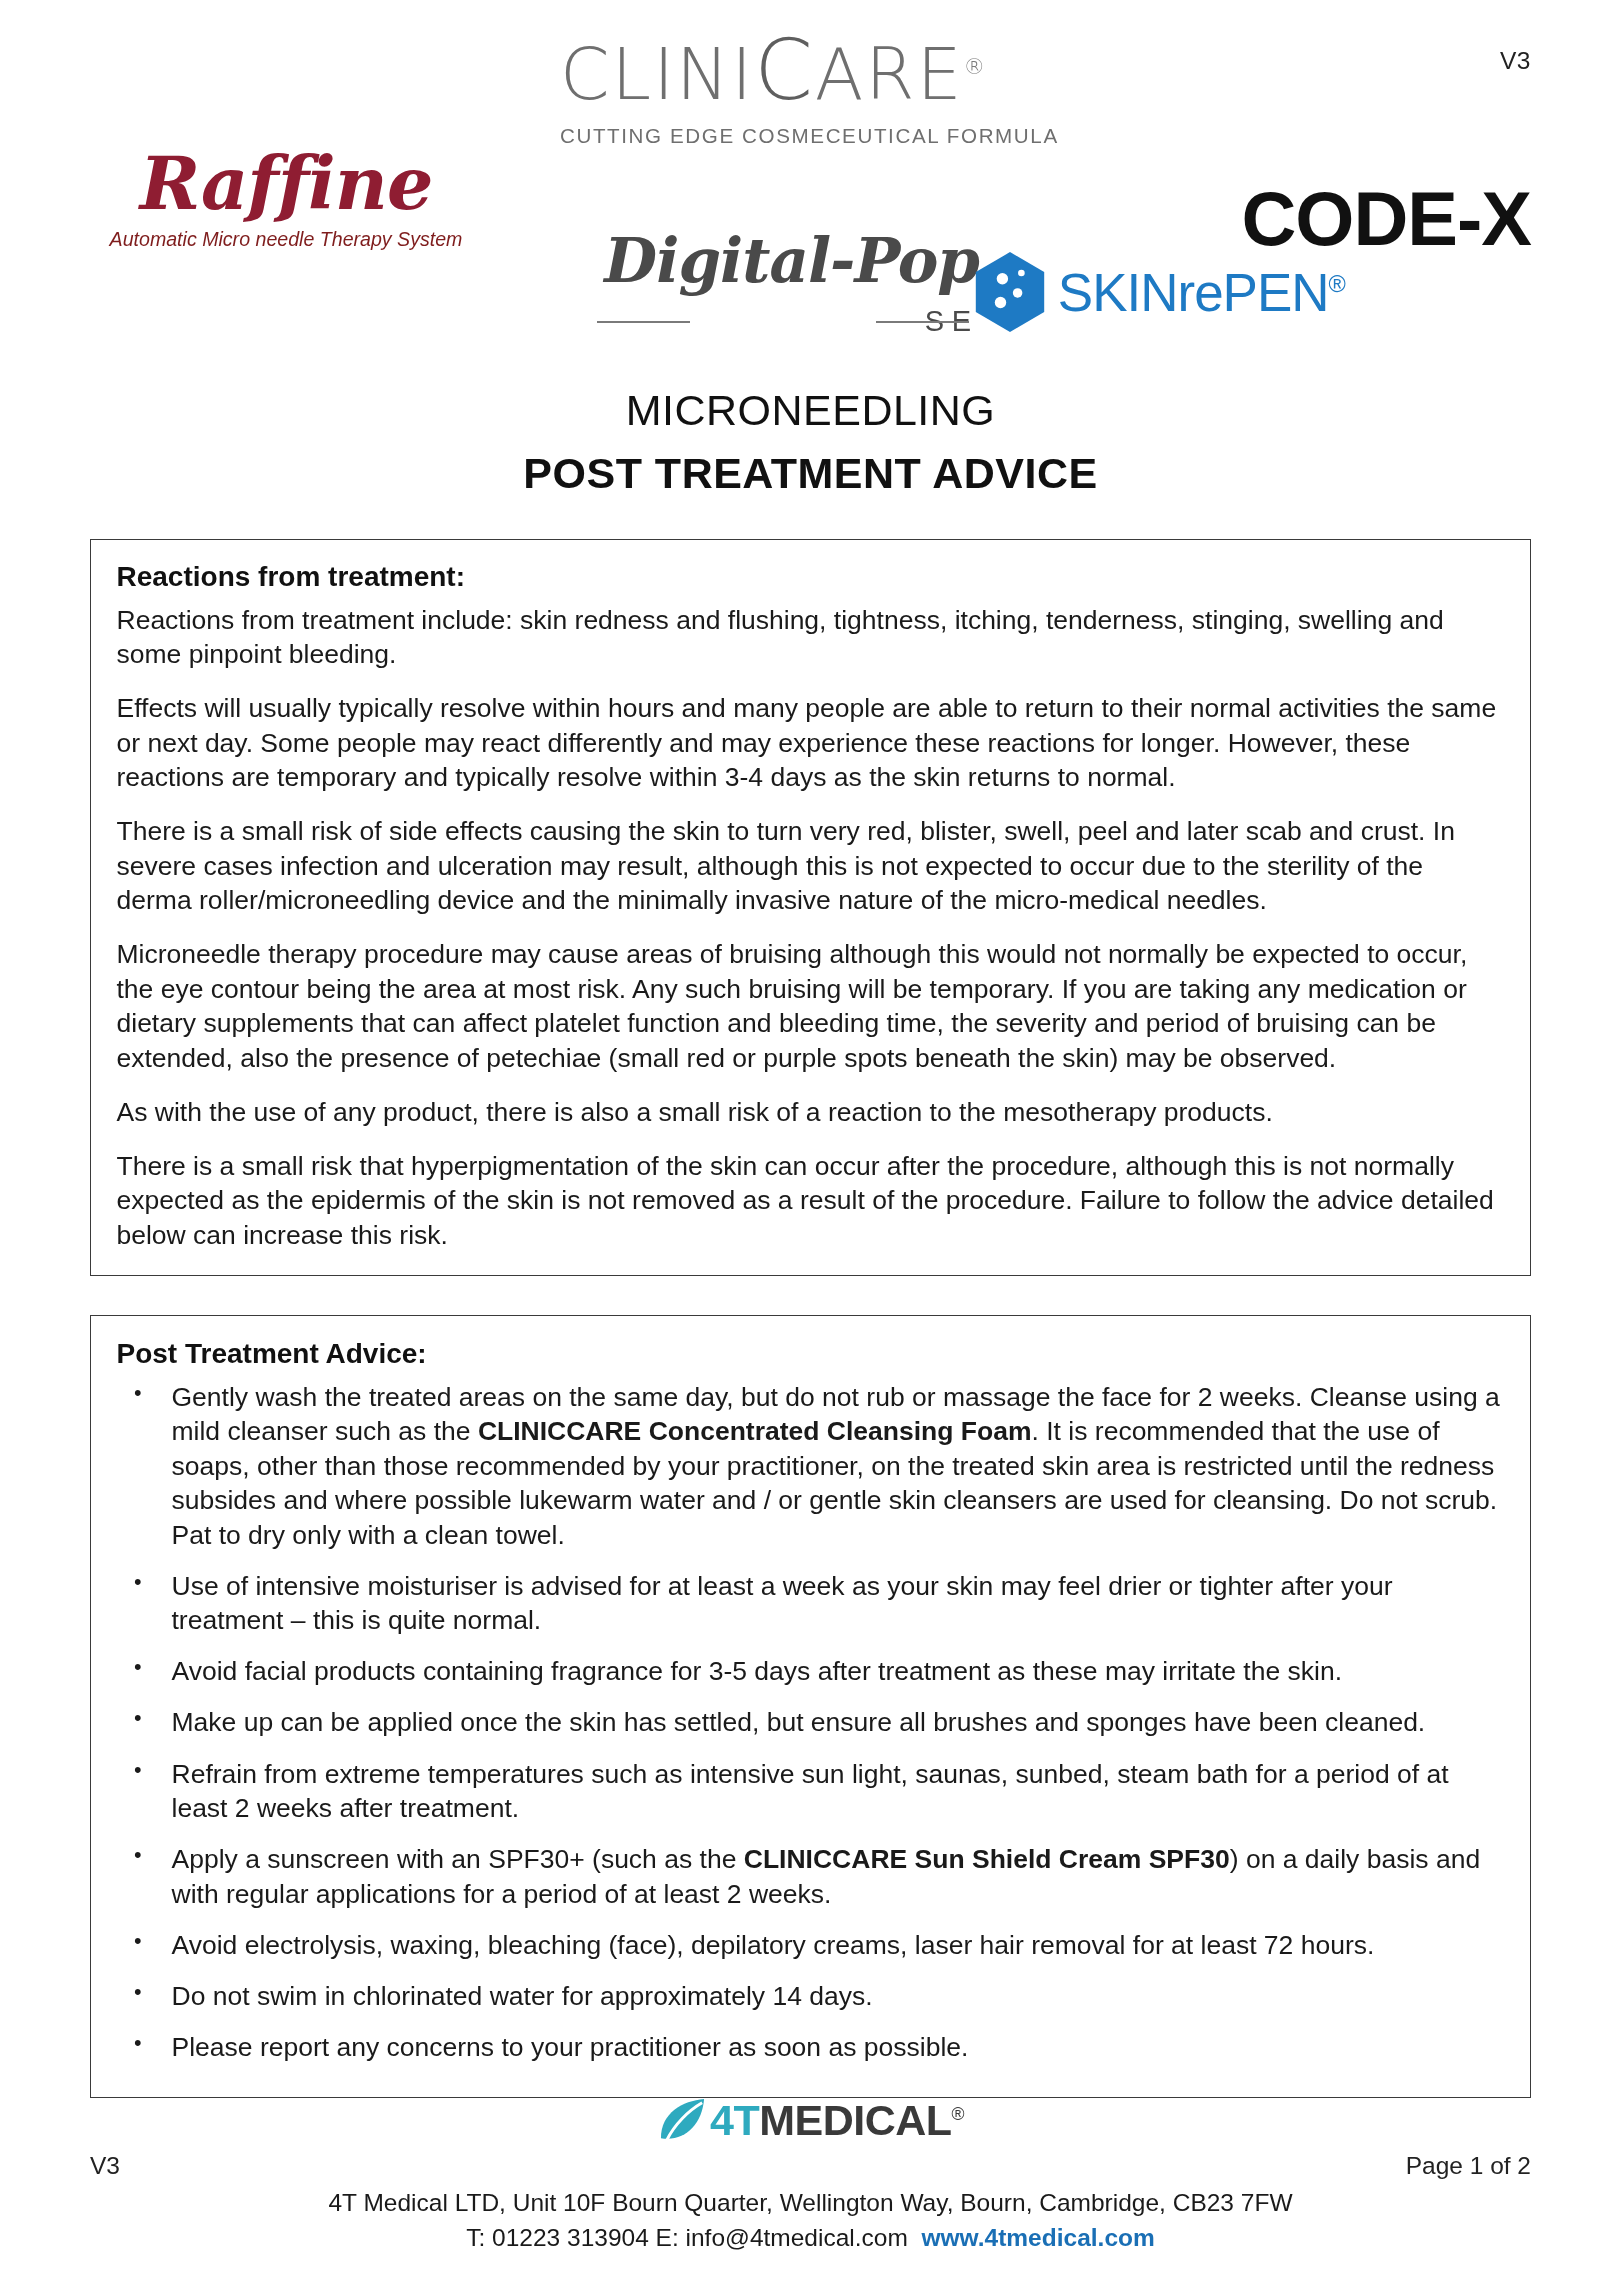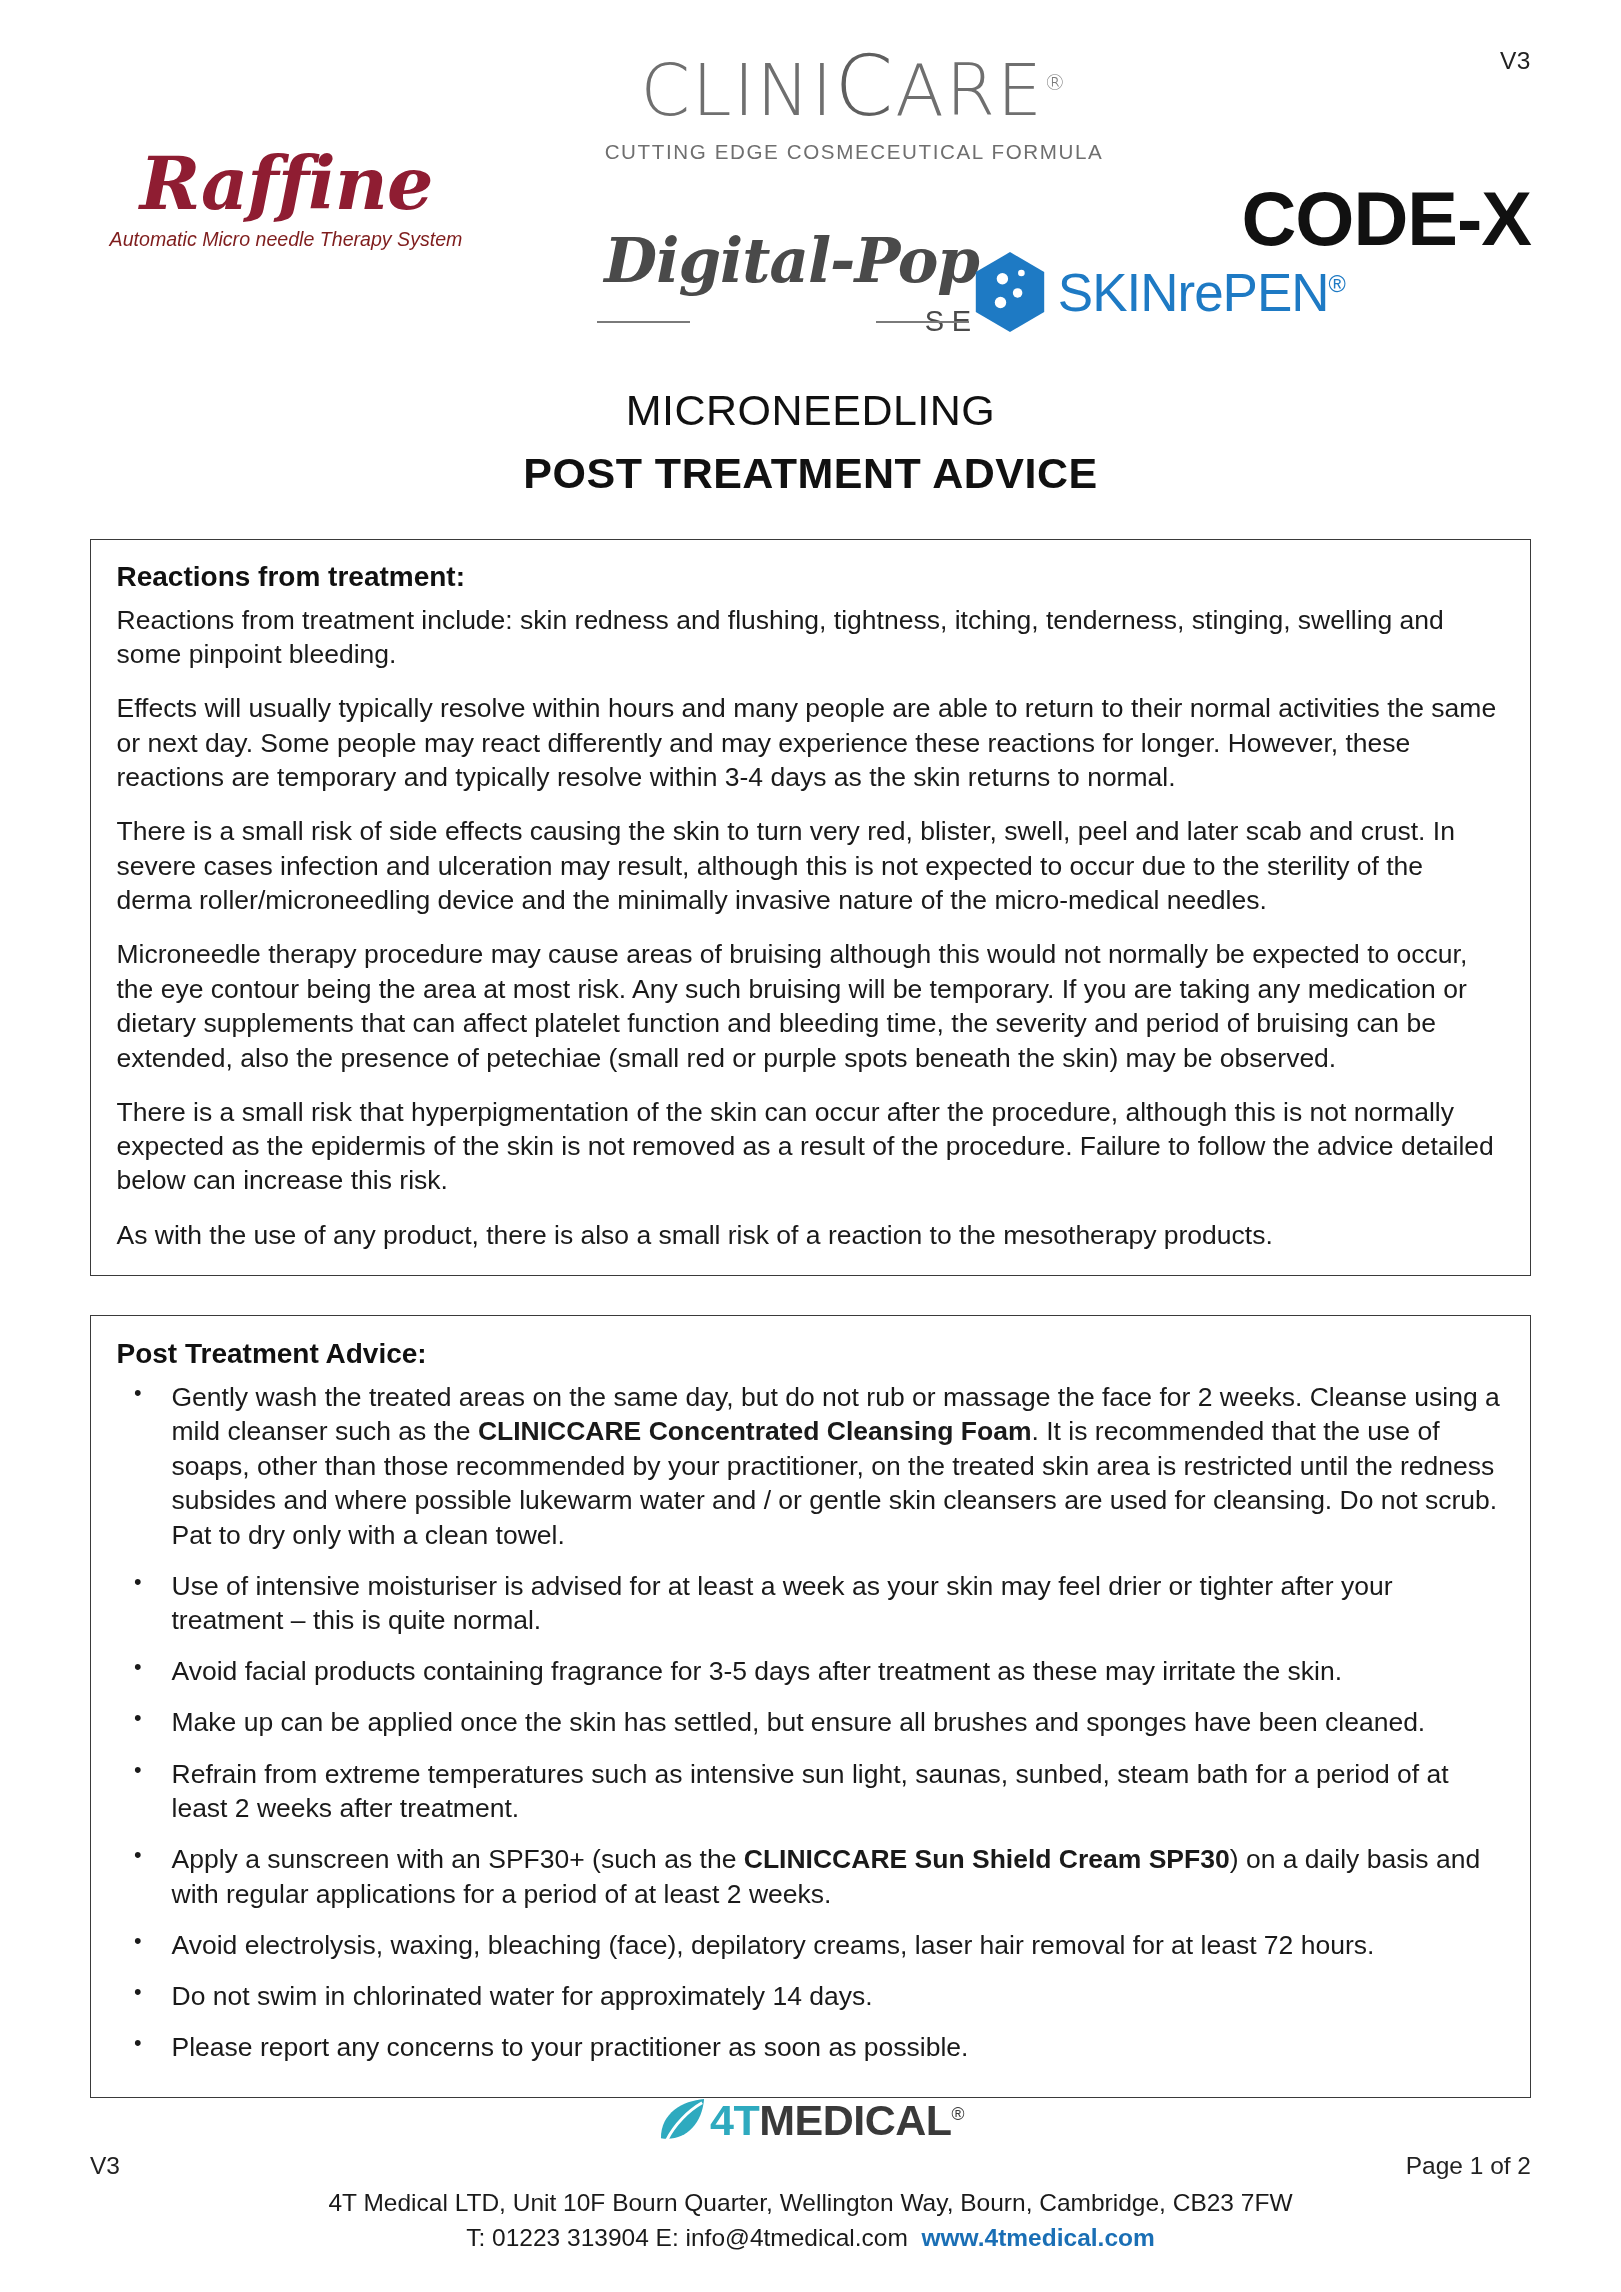--- a/index.html
+++ b/index.html
@@ -36,23 +36,23 @@
   
   .header {
     position: relative;
     height: 382px;
   }
 
   
   .clinicare {
     position: absolute;
     left: 470px;
-    top: 44px;
+    top: 28px;
     width: 588px;
-    text-align: center;
+    text-align: left;
   }
   .clinicare-word {
     font-family: "DejaVu Sans", sans-serif;
     font-size: 71px;
     letter-spacing: 2px;
     color: #6f6f6f;
     font-weight: 300;
     line-height: 1;
     white-space: nowrap;
   }
@@ -336,22 +336,22 @@
 
   <div class="doc-title">MICRONEEDLING</div>
   <div class="doc-subtitle">POST TREATMENT ADVICE</div>
 
   <div class="box">
     <div class="box-heading"><b>Reactions from treatment:</b></div>
     <p>Reactions from treatment include: skin redness and flushing, tightness, itching, tenderness, stinging, swelling and some pinpoint bleeding.</p>
     <p>Effects will usually typically resolve within hours and many people are able to return to their normal activities the same or next day. Some people may react differently and may experience these reactions for longer. However, these reactions are temporary and typically resolve within 3-4 days as the skin returns to normal.</p>
     <p>There is a small risk of side effects causing the skin to turn very red, blister, swell, peel and later scab and crust. In severe cases infection and ulceration may result, although this is not expected to occur due to the sterility of the derma roller/microneedling device and the minimally invasive nature of the micro-medical needles.</p>
     <p>Microneedle therapy procedure may cause areas of bruising although this would not normally be expected to occur, the eye contour being the area at most risk. Any such bruising will be temporary. If you are taking any medication or dietary supplements that can affect platelet function and bleeding time, the severity and period of bruising can be extended, also the presence of petechiae (small red or purple spots beneath the skin) may be observed.</p>
+    <p>As with the use of any product, there is also a small risk of a reaction to the mesotherapy products.</p>
     <p>There is a small risk that hyperpigmentation of the skin can occur after the procedure, although this is not normally expected as the epidermis of the skin is not removed as a result of the procedure. Failure to follow the advice detailed below can increase this risk.</p>
-    <p>As with the use of any product, there is also a small risk of a reaction to the mesotherapy products.</p>
   </div>
 
   <div class="box box2">
     <div class="box-heading"><b>Post Treatment Advice:</b></div>
     <ul class="advice">
       <li>Gently wash the treated areas on the same day, but do not rub or massage the face for 2 weeks. Cleanse using a mild cleanser such as the <b>CLINICCARE Concentrated Cleansing Foam</b>. It is recommended that the use of soaps, other than those recommended by your practitioner, on the treated skin area is restricted until the redness subsides and where possible lukewarm water and / or gentle skin cleansers are used for cleansing. Do not scrub. Pat to dry only with a clean towel.</li>
       <li>Use of intensive moisturiser is advised for at least a week as your skin may feel drier or tighter after your treatment – this is quite normal.</li>
       <li>Avoid facial products containing fragrance for 3-5 days after treatment as these may irritate the skin.</li>
       <li>Make up can be applied once the skin has settled, but ensure all brushes and sponges have been cleaned.</li>
       <li>Refrain from extreme temperatures such as intensive sun light, saunas, sunbed, steam bath for a period of at least 2 weeks after treatment.</li>

